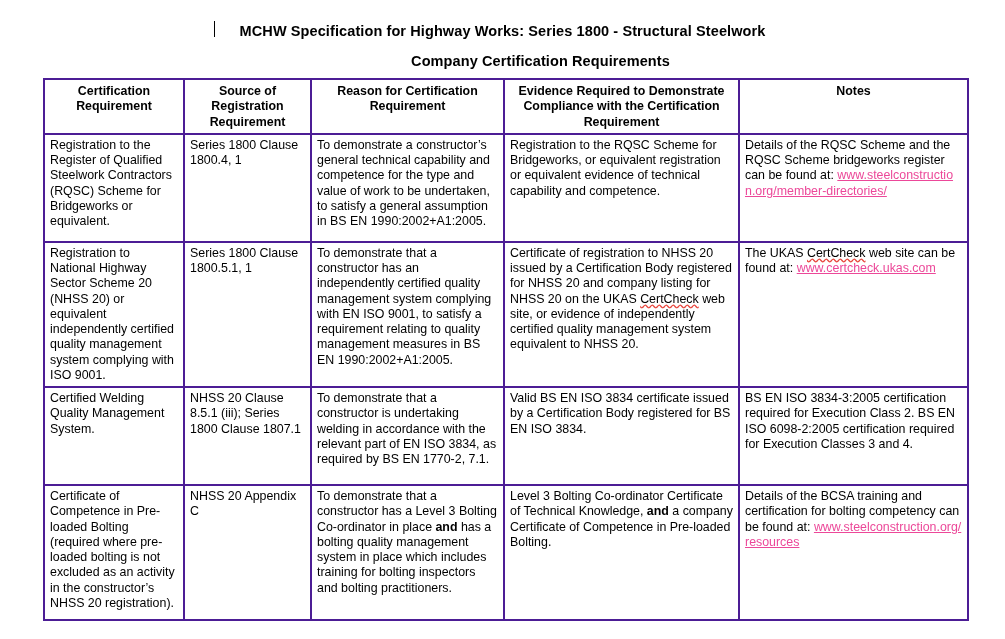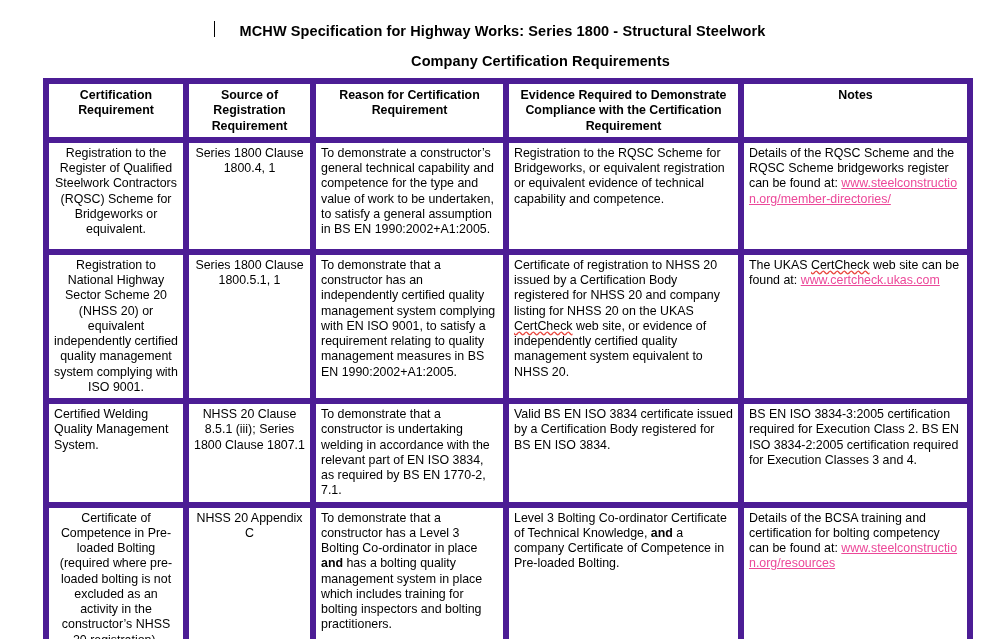--- a/index.html
+++ b/index.html
@@ -52,34 +52,34 @@
   table.cert-table {
     position: absolute;
     left: 43px;
     top: 78px;
     width: 924px;
     border-collapse: collapse;
     table-layout: fixed;
   }
   table.cert-table td,
   table.cert-table th {
-    border: 6px solid #4c1d95;
+    border: 2px solid #4c1d95;
     vertical-align: top;
     padding: 3px 5px 3px 5px;
     font-size: 12.4px;
     line-height: 1.23;
     font-weight: normal;
   }
   table.cert-table thead th {
     text-align: center;
     font-weight: bold;
     vertical-align: top;
     padding-top: 4px;
   }
-  td.c-center { text-align: center; }
+  td.c-center { }
   td.c-left   { text-align: left; }
   .link {
     color: #ec4899;
     text-decoration: underline;
     word-break: break-all;
   }
   .bold { font-weight: bold; }
   .spell {
     text-decoration: underline;
     text-decoration-style: wavy;
@@ -151,21 +151,21 @@
           <span>The UKAS </span><span class="spell">CertCheck</span><span> web site can be found at:</span>
           <span class="link">www.certcheck.ukas.com</span>
         </td>
       </tr>
 
       <tr class="row3">
         <td class="c-left">Certified Welding Quality Management System.</td>
         <td class="c-center">NHSS 20 Clause 8.5.1 (iii); Series 1800 Clause 1807.1</td>
         <td class="c-left">To demonstrate that a constructor is undertaking welding in accordance with the relevant part of EN ISO 3834, as required by BS EN 1770-2, 7.1.</td>
         <td class="c-left">Valid BS EN ISO 3834 certificate issued by a Certification Body registered for BS EN ISO 3834.</td>
-        <td class="c-left">BS EN ISO 3834-3:2005 certification required for Execution Class 2. BS EN ISO 3834-2:2005 certification required for Execution Classes 3 and 4.</td>
+        <td class="c-left">BS EN ISO 3834-3:2005 certification required for Execution Class 2. BS EN ISO 6098-2:2005 certification required for Execution Classes 3 and 4.</td>
       </tr>
 
       <tr class="row4">
         <td class="c-center">Certificate of Competence in Pre-loaded Bolting (required where pre-loaded bolting is not excluded as an activity in the constructor’s NHSS 20 registration).</td>
         <td class="c-center">NHSS 20 Appendix C</td>
         <td class="c-left">
           <span>To demonstrate that a constructor has a Level 3 Bolting Co-ordinator in place </span><span class="bold">and</span><span> has a bolting quality management system in place which includes training for bolting inspectors and bolting practitioners.</span>
         </td>
         <td class="c-left">
           <span>Level 3 Bolting Co-ordinator Certificate of Technical Knowledge, </span><span class="bold">and</span><span> a company Certificate of Competence in Pre-loaded Bolting.</span>

